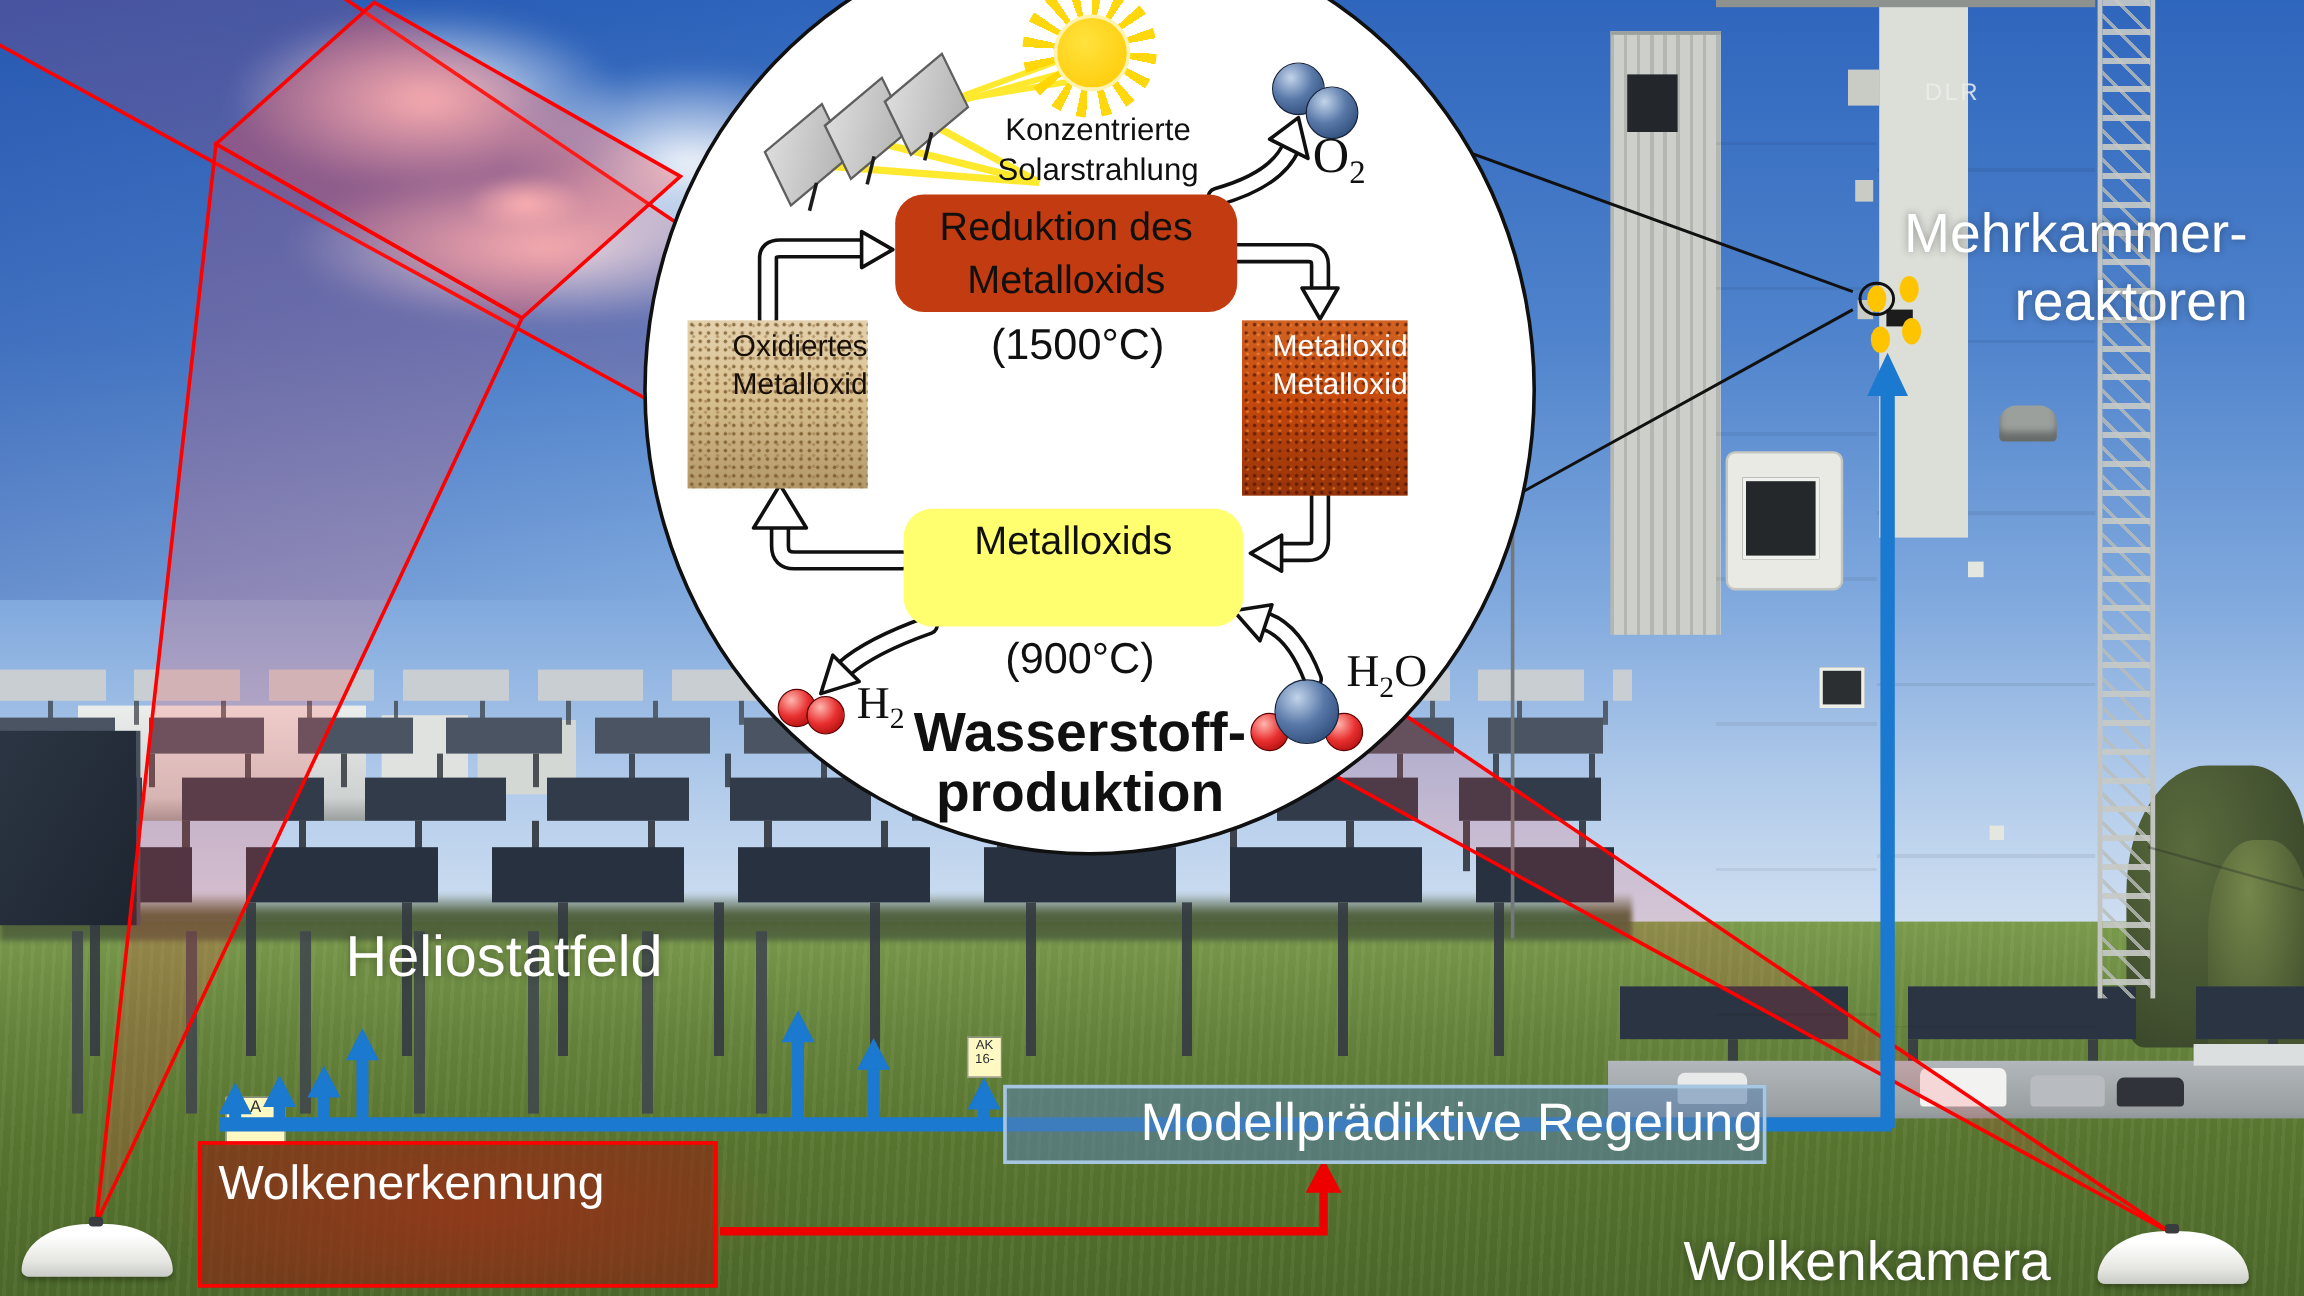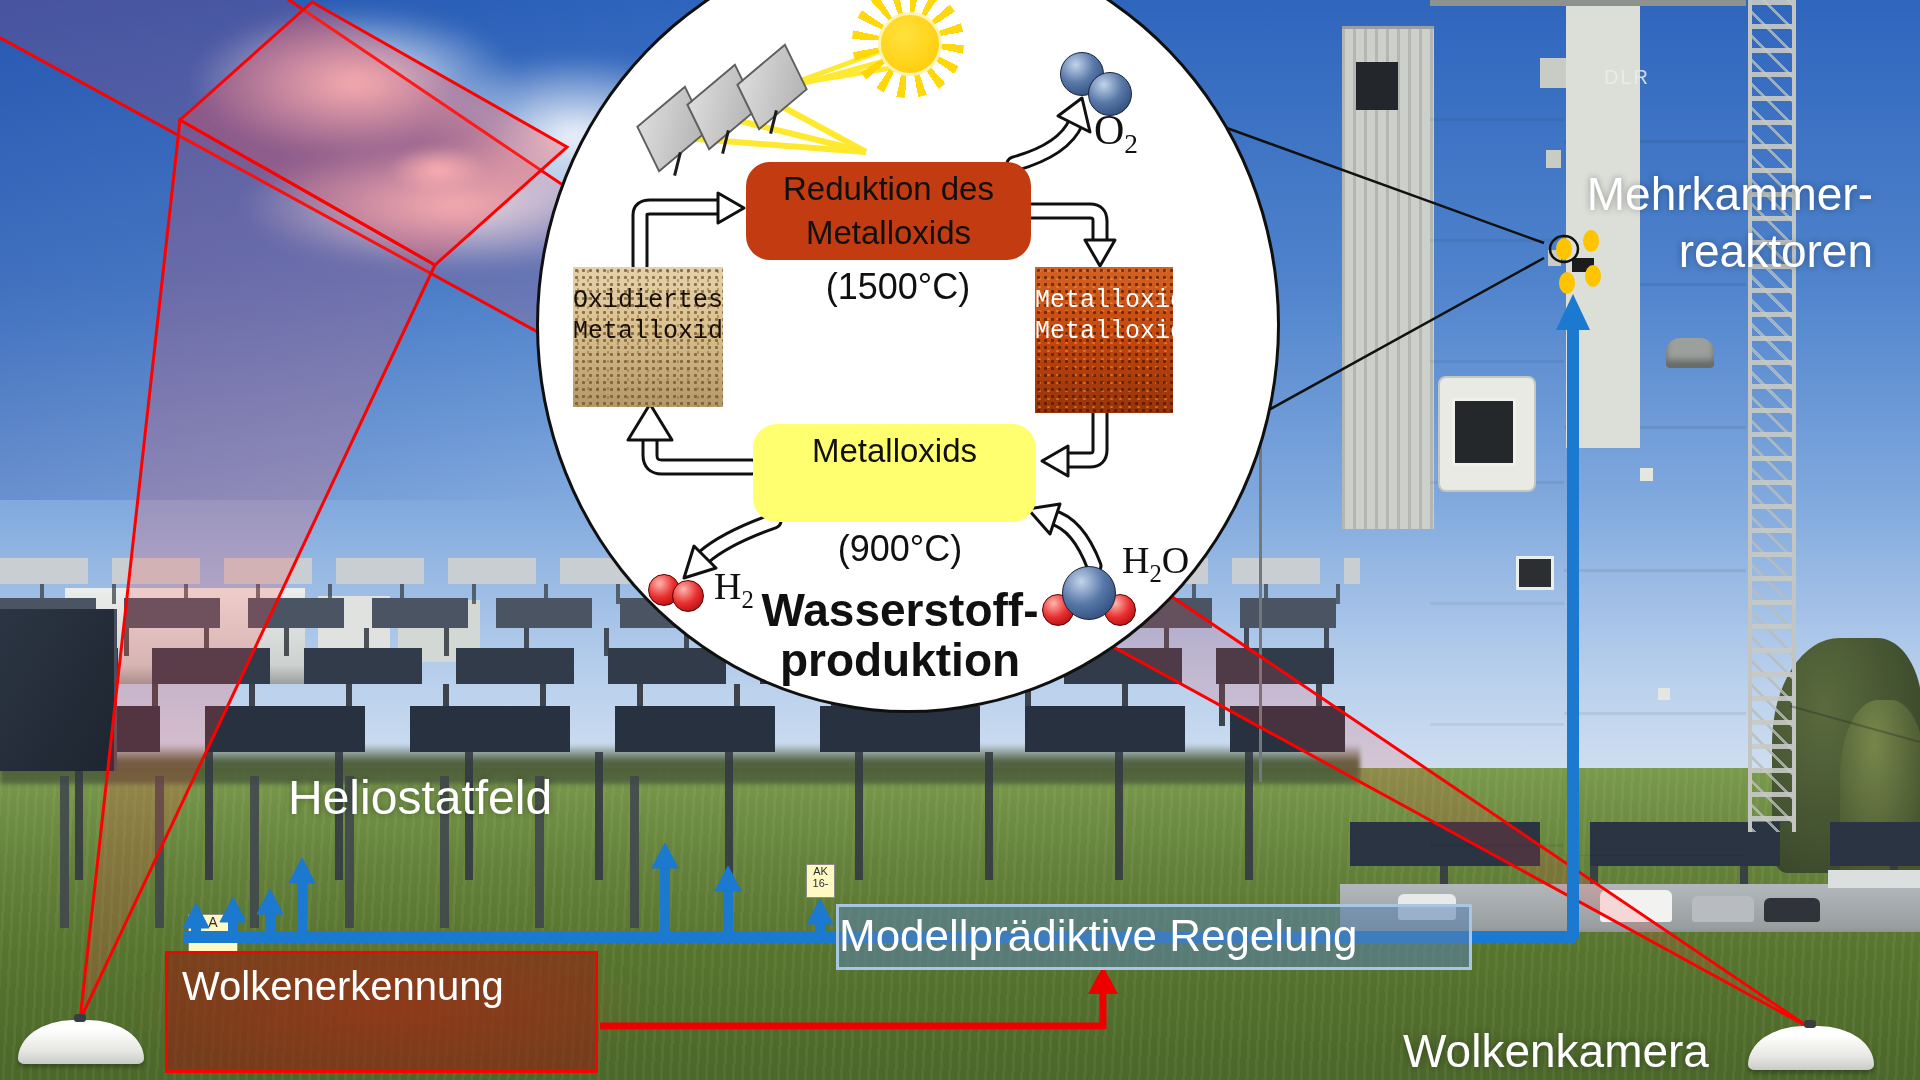--- a/index.html
+++ b/index.html
@@ -83,42 +83,42 @@
   .sun-rays{left:852px;top:-14px;width:112px;height:112px;border-radius:50%;
           background:repeating-conic-gradient(from 3deg,rgba(255,213,0,.95) 0deg 9deg,rgba(255,213,0,0) 9deg 22.5deg);}
   .sun-core{left:878px;top:12px;width:58px;height:58px;border-radius:50%;
           background:radial-gradient(circle at 40% 35%,#ffe23e,#ffc800);border:3px solid #fff3b0;}
   .mir{width:60px;height:46px;background:linear-gradient(135deg,#dcdcdc,#b4b4b4);border:2px solid #5f5f5f;}
   .stem{width:3px;height:24px;background:#1c1c1c;}
   .procbox{border-radius:24px;text-align:center;color:#101010;font-size:33px;line-height:44px;padding-top:5px;box-sizing:border-box;}
   .redbox{left:746px;top:162px;width:285px;height:98px;background:#c33b10;}
   .yelbox{left:753px;top:424px;width:283px;height:98px;background:#ffff70;}
   .temp{font-size:36px;color:#101010;text-align:center;width:300px;}
-  .foam{box-sizing:border-box;text-align:center;font-size:25px;line-height:31px;padding-top:18px;font-family:Liberation Mono, monospace;}
+  .foam{box-sizing:border-box;text-align:right;font-size:25px;line-height:31px;padding-top:7px;}
   .foam-light{left:573px;top:267px;width:150px;height:140px;color:#181008;background-color:#d9c08f;
       background-image:radial-gradient(circle,rgba(110,75,30,.7) 1.3px,rgba(0,0,0,0) 1.8px),
                        radial-gradient(circle,rgba(150,110,55,.55) 1.1px,rgba(0,0,0,0) 1.5px),
                        linear-gradient(180deg,rgba(255,255,255,.28) 0%,rgba(0,0,0,0) 45%,rgba(90,60,20,.30) 100%);
       background-size:7px 7px,10px 9px,100% 100%;}
   .foam-dark{left:1035px;top:267px;width:138px;height:146px;color:#fff;background-color:#c6490d;
       background-image:radial-gradient(circle,rgba(70,15,0,.65) 1.3px,rgba(0,0,0,0) 1.8px),
                        radial-gradient(circle,rgba(255,150,60,.55) 1px,rgba(0,0,0,0) 1.4px),
                        linear-gradient(180deg,rgba(255,200,120,.20) 0%,rgba(0,0,0,0) 45%,rgba(60,10,0,.35) 100%);
       background-size:7px 7px,9px 8px,100% 100%;}
   .solar-cap{left:790px;top:92px;width:250px;text-align:center;font-size:26px;line-height:33px;color:#101010;}
   .product{left:750px;top:585px;width:300px;text-align:center;font-weight:bold;font-size:46px;line-height:50px;color:#101010;}
   .mol{border-radius:50%;}
   .mol-blue{background:radial-gradient(circle at 35% 28%,#c3d4ea 0%,#5878a8 45%,#1d3a66 100%);border:1px solid #16233a;}
   .mol-red{background:radial-gradient(circle at 35% 28%,#ffb6ae 0%,#e83030 48%,#9c0000 100%);border:1px solid #5a0000;}
   .chem{font-family:"Liberation Serif",serif;color:#101010;}
   .chem sub{font-size:65%;}
   
   .plabel{color:#fff;text-shadow:0 0 7px rgba(0,0,0,.35);}
   .mpcbox{left:836px;top:904px;width:636px;height:66px;box-sizing:border-box;border:3px solid #a6c6e2;
-          background:rgba(90,130,175,.55);color:#fff;font-size:44px;text-align:left;line-height:58px;}
+          background:rgba(90,130,175,.55);color:#fff;font-size:44px;text-align:right;line-height:58px;}
   .cloudbox{left:165px;top:951px;width:433px;height:122px;box-sizing:border-box;border:3px solid #ff0000;
           background:rgba(150,25,15,.55);color:#fff;font-size:40px;line-height:55px;padding:5px 0 0 14px;}
   .dome{width:126px;height:44px;border-radius:63px 63px 8px 8px / 44px 44px 6px 6px;
         background:linear-gradient(180deg,#ffffff 20%,#e6e7e2 70%,#c9cbc6);box-shadow:0 3px 4px rgba(20,30,10,.4);}
   .knob{width:12px;height:8px;background:#3a3d3f;border-radius:3px;}
 </style>
 </head>
 <body>
 
 <div class="stage">
@@ -275,20 +275,24 @@
 
   <div class="abs hud sun-rays"></div>
   <div class="abs hud sun-core"></div>
   <div class="abs hud mir" style="left:640px;top:104px;transform:rotate(-40deg) skewX(-14deg);"></div>
   <div class="abs hud mir" style="left:690px;top:82px;transform:rotate(-40deg) skewX(-14deg);"></div>
   <div class="abs hud mir" style="left:740px;top:62px;transform:rotate(-40deg) skewX(-14deg);"></div>
   <div class="abs hud stem" style="left:676px;top:152px;transform:rotate(14deg);"></div>
   <div class="abs hud stem" style="left:724px;top:130px;transform:rotate(14deg);"></div>
   <div class="abs hud stem" style="left:772px;top:110px;transform:rotate(14deg);"></div>
 
+  <div class="abs hud solar-cap">
+    <div>Konzentrierte</div>
+    <div>Solarstrahlung</div>
+  </div>
 
   <div class="abs hud procbox redbox">
     <div>Reduktion des</div>
     <div>Metalloxids</div>
   </div>
   <div class="abs hud temp" style="left:748px;top:266px;">(1500°C)</div>
 
   <div class="abs hud procbox yelbox">
     <div>Metalloxids</div>
   </div>

